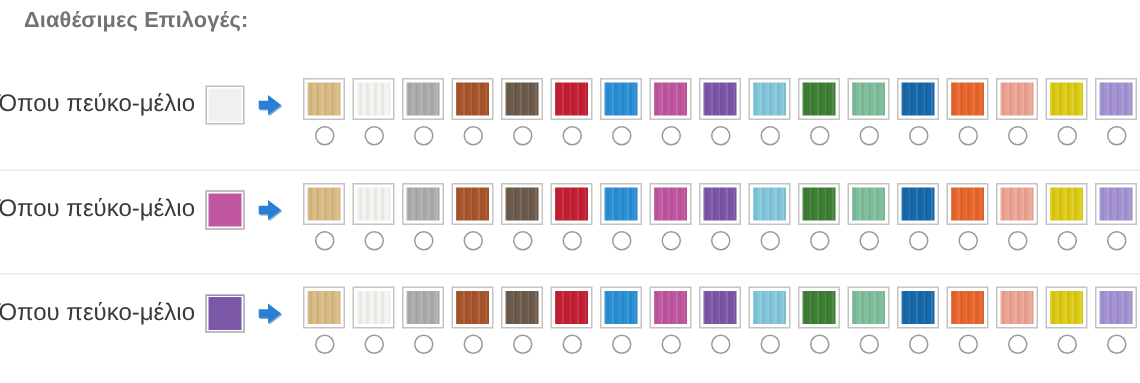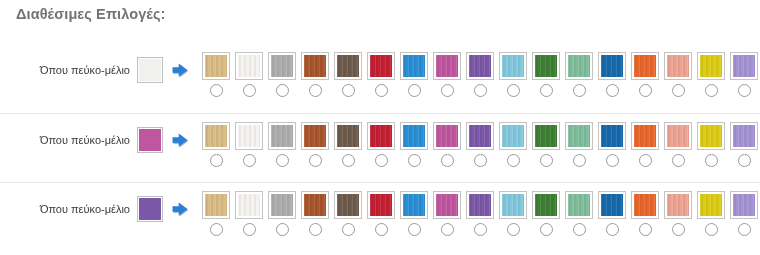--- a/index.html
+++ b/index.html
@@ -50,21 +50,21 @@
     width: 196px;
     height: 30px;
     display: flex;
     align-items: center;
     justify-content: flex-end;
     gap: 7px;
     padding-right: 6px;
     box-sizing: border-box;
   }
   .row-label {
-    font-size: 11px;
+    font-size: 16px;
     color: #3a3a3a;
     white-space: nowrap;
     line-height: 1;
     margin-left: 12px;
   }
   .source-swatch {
     width: 26px;
     height: 26px;
     box-sizing: border-box;
     border: 1px solid #bfbfbf;

